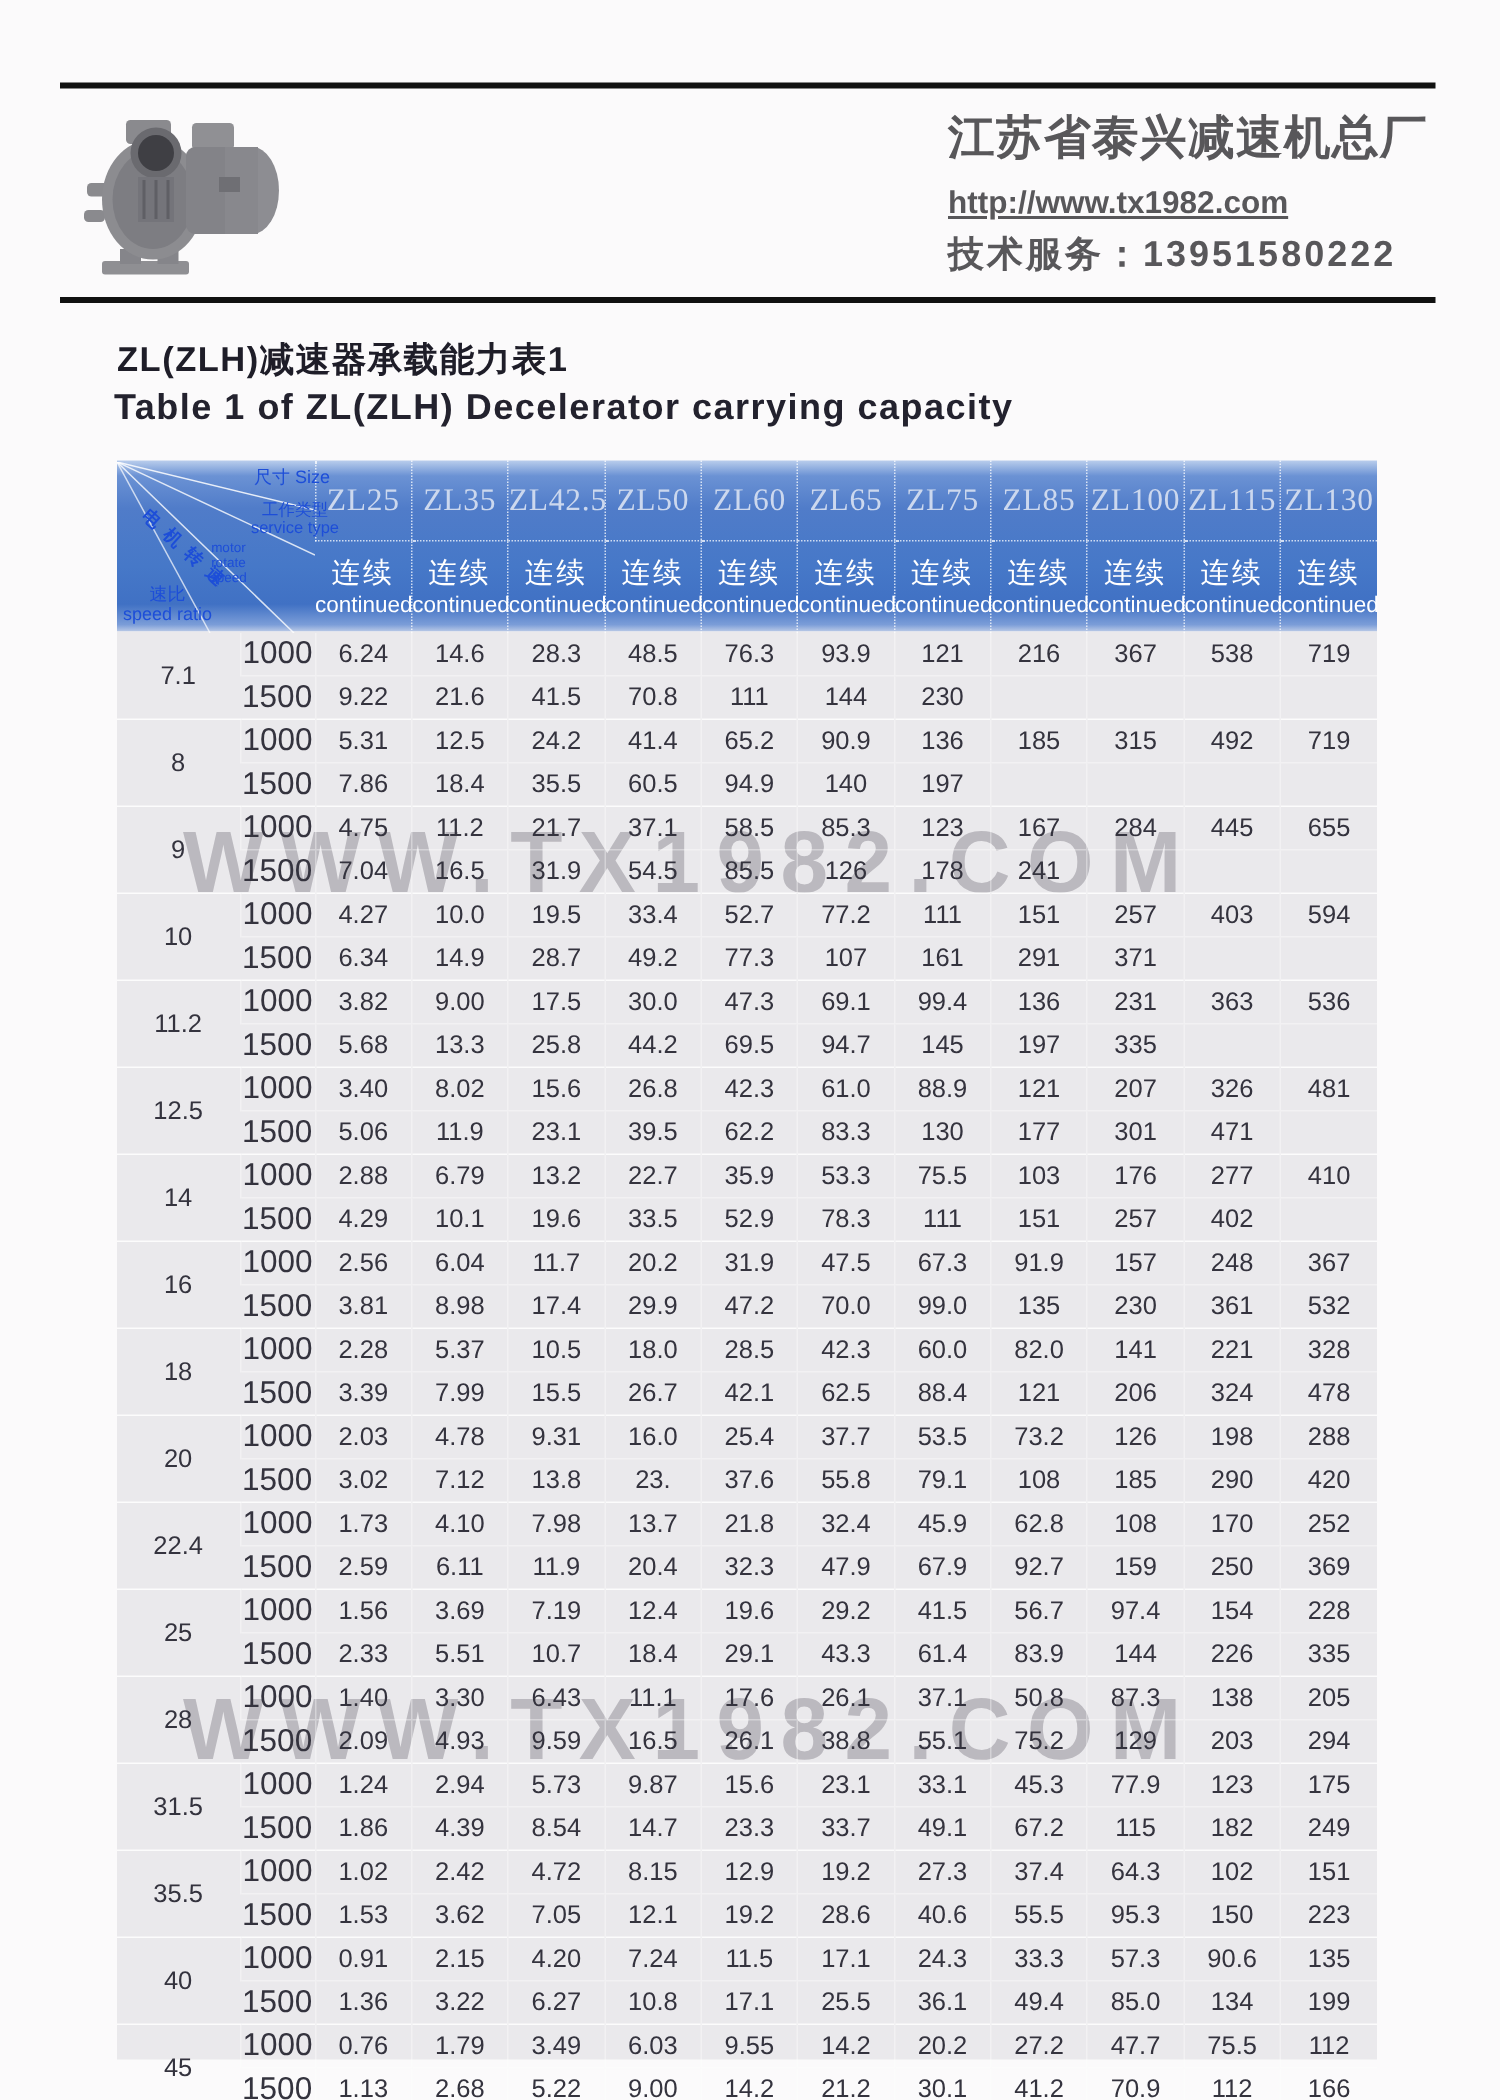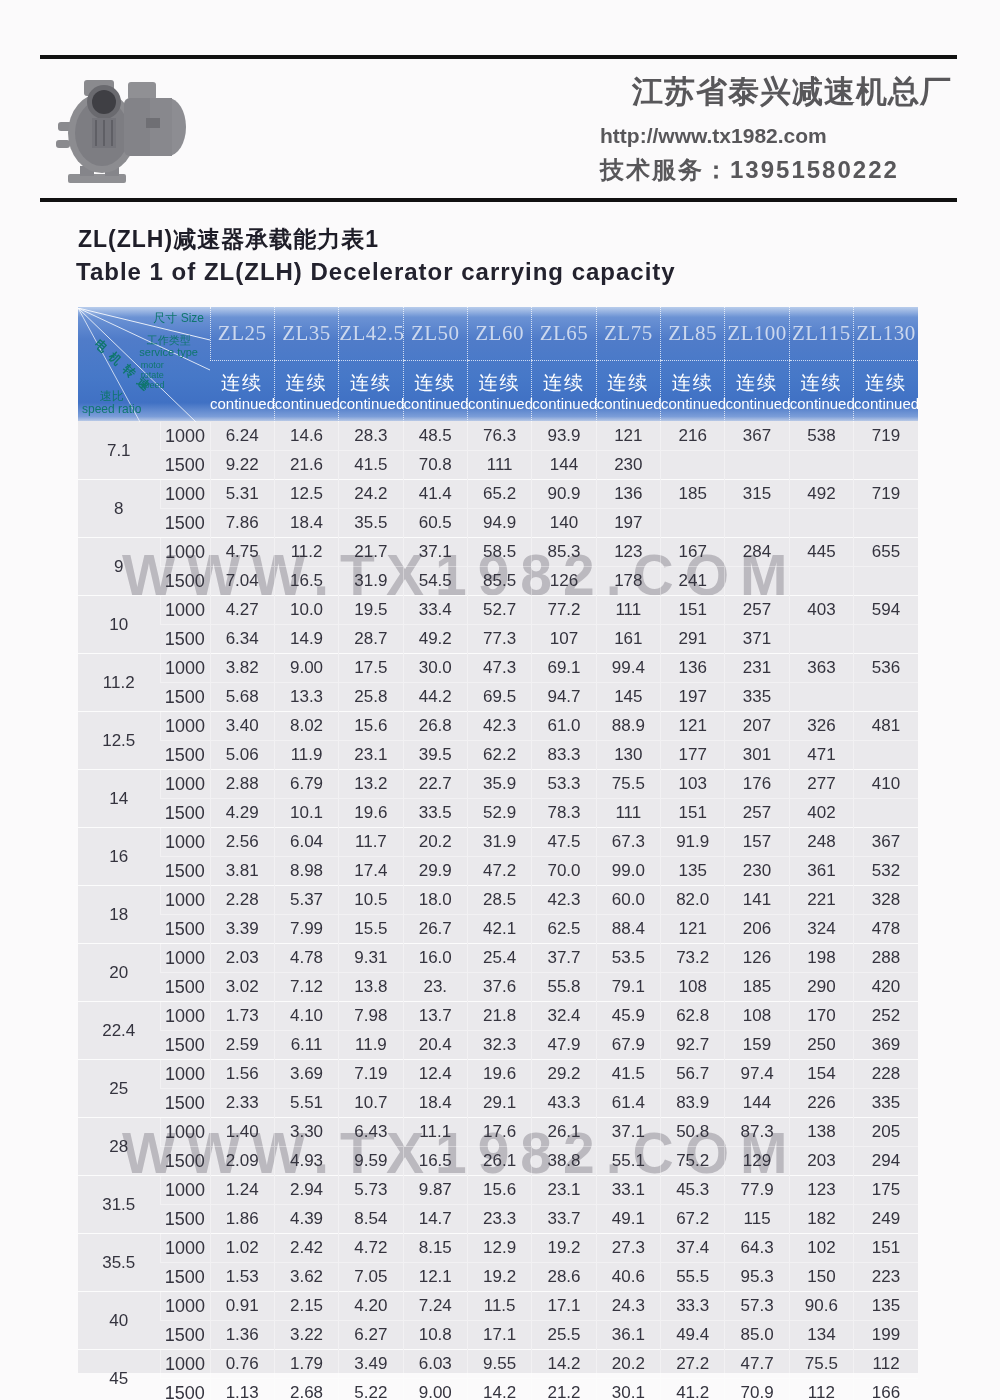--- a/index.html
+++ b/index.html
@@ -11,22 +11,22 @@
     overflow:hidden;
   }
   .rule{position:absolute;left:40px;width:917px;height:4px;background:#111;}
   #rule-top{top:55px;}
   #rule-bottom{top:198px;}
 
   
   #letterhead{position:absolute;left:40px;top:70px;width:917px;height:120px;}
   #logo{position:absolute;left:10px;top:8px;width:150px;height:110px;}
   #contact{position:absolute;right:5px;top:5px;text-align:left;color:#58575a;}
-  #company-name{font-size:31px;font-weight:bold;letter-spacing:1px;line-height:34px;margin-left:32px;}
-  #website{font-size:21px;font-weight:bold;margin-top:16px;line-height:22px;}
+  #company-name{font-size:31px;font-weight:bold;letter-spacing:1px;line-height:34px;}
+  #website{font-size:21px;font-weight:bold;margin-top:16px;line-height:22px;text-decoration:underline;}
   #service-phone{font-size:24px;font-weight:bold;margin-top:10px;letter-spacing:2px;line-height:26px;}
 
   
   #title-zh{position:absolute;left:78px;top:224px;font-size:23px;font-weight:bold;color:#1e1d28;letter-spacing:1px;}
   #title-en{position:absolute;left:76px;top:258px;font-size:24px;font-weight:bold;color:#23222e;letter-spacing:1px;}
 
   
   #table-wrap{position:absolute;left:78px;top:307px;width:840px;height:1066px;}
   #head-bg{position:absolute;left:0;top:0;width:840px;height:114px;z-index:0;
     background:linear-gradient(180deg,#b9cdec 0%,#6b92d4 9%,#507cc9 28%,#4678c8 62%,#4071c4 84%,#7b9dd8 96%,#b9c9e6 100%);}
@@ -45,37 +45,37 @@
   tr.head-1 th{height:53px;}
   tr.head-2 th{height:61px;}
   tr.head-1 th.size-col{border-bottom:1px dotted rgba(255,255,255,.75);}
   thead th + th{border-left:1px dotted rgba(255,255,255,.75);}
   .zl-label{color:#ccd8ee;font-size:21px;letter-spacing:.5px;font-family:Liberation Serif, serif;}
   .duty-zh{display:block;color:#fff;font-size:19px;font-weight:normal;line-height:24px;letter-spacing:2px;}
   .duty-en{display:block;color:#fff;font-size:15px;line-height:17px;}
 
   
   th.corner{padding:0;}
-  .corner-box{position:relative;width:132px;height:114px;overflow:hidden;color:#0f766e;}
+  .corner-box{position:relative;width:132px;height:114px;overflow:hidden;color:#1d4ed8;padding-left:16px;}
   .corner-box svg{position:absolute;left:0;top:0;}
   .lbl{position:absolute;line-height:11px;white-space:nowrap;}
   .lbl-size{top:5px;right:6px;font-size:12px;}
-  .lbl-service{top:26px;right:12px;font-size:11px;text-align:center;line-height:12px;}
+  .lbl-service{top:26px;right:0;font-size:11px;text-align:center;line-height:12px;}
   .lbl-motor-zh{top:30px;left:22px;font-size:12px;transform:rotate(42deg);transform-origin:left top;letter-spacing:7px;font-weight:bold;}
   .lbl-motor-en{top:52px;left:62px;font-size:9px;text-align:center;line-height:10px;}
   .lbl-ratio{bottom:6px;left:4px;font-size:12px;line-height:13px;}
 
   
   tbody td{height:28px;padding:0;text-align:center;font-size:17px;color:#34333e;background:transparent;
     border-left:1px solid rgba(255,255,255,.38);border-top:1px solid rgba(255,255,255,.38);}
   tbody td:first-child{border-left:none;}
   tbody tr.group-start td{border-top:1px solid rgba(255,255,255,.85);}
   tbody tr:first-child td{border-top:none;}
   td.ratio-cell{font-size:17px;}
-  td.speed-cell{font-size:18px;}
+  td.speed-cell{font-size:21px;}
 </style>
 </head>
 <body>
 
 <div class="rule" id="rule-top"></div>
 
 <div id="letterhead">
 
   <svg id="logo" viewBox="0 0 150 110">
     <g>

